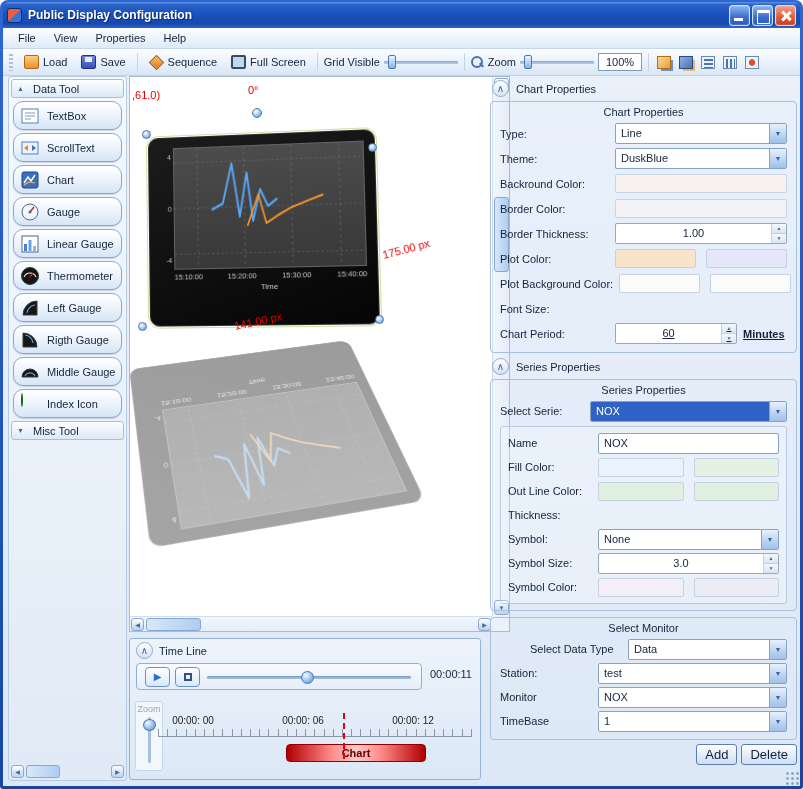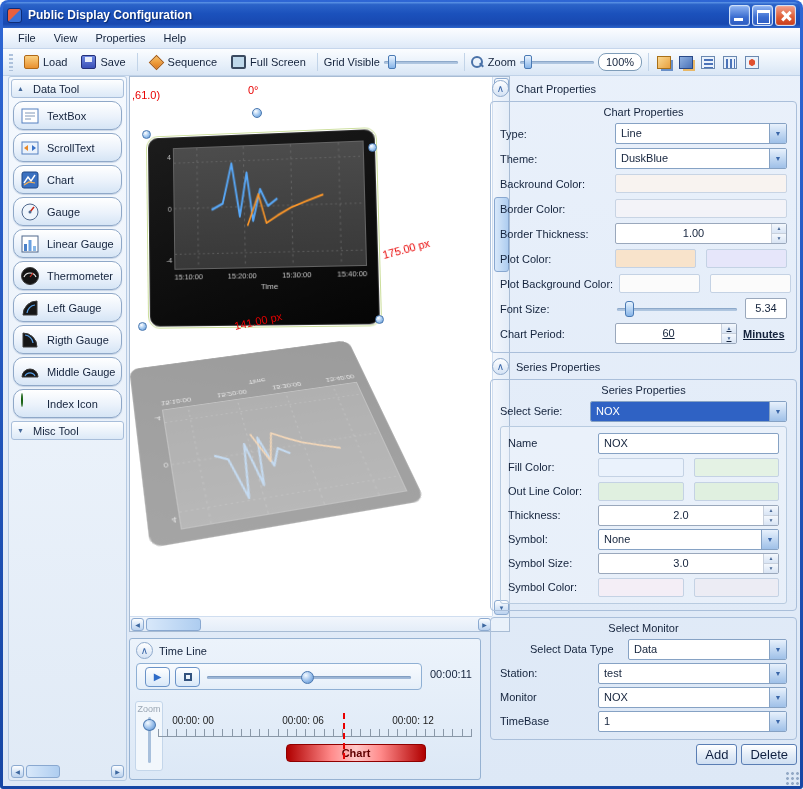--- a/index.html
+++ b/index.html
@@ -48,21 +48,21 @@
   .i-seq { width:11px; height:11px; transform:rotate(45deg); margin:0 2px;
     background:linear-gradient(135deg,#FAC060,#E07818); border:1px solid #A85A10; }
   .i-fullscreen { background:#BFD8EA; border:2px solid #3A4A60; border-radius:2px; }
   .i-mag { width:13px; height:13px; position:relative; }
   .i-mag::before { content:""; position:absolute; left:0; top:0; width:8px; height:8px; border:2px solid #4A72A8; border-radius:50%; }
   .i-mag::after { content:""; position:absolute; left:8px; top:8px; width:5px; height:2px; background:#4A72A8; transform:rotate(45deg); }
   .tslider { position:relative; width:74px; height:16px; }
   .tslider .groove { position:absolute; left:0; right:0; top:7px; height:3px; background:#AFC6E0; border-radius:2px; box-shadow:inset 0 1px 1px #8AA6C8; }
   .tslider .thumb { position:absolute; top:1px; width:8px; height:14px; border-radius:2px;
     background:linear-gradient(180deg,#EAF4FF,#86B4E8); border:1px solid #4A7AB4; }
-  .zoombox { border:1px solid #7F9DB9; background:#fff; padding:2px 7px 2px; border-radius:8px; }
+  .zoombox { border:1px solid #7F9DB9; background:#fff; padding:2px 7px 2px; border-radius:0; }
   .arr-icon { width:14px; height:13px; position:relative; display:inline-block; margin:0 2px; }
   .ai-a { background:linear-gradient(135deg,#FAD890,#E8A040); border:1px solid #A87018; box-shadow:3px 3px 0 -1px #6A90C8; }
   .ai-b { background:linear-gradient(135deg,#8FB0E0,#4A72B8); border:1px solid #2A4A88; box-shadow:3px 3px 0 -1px #E8B868; }
   .ai-lines { border:1px solid #6A88B0; background:
     repeating-linear-gradient(180deg,#4A72B8 0 2px,transparent 2px 4px) 2px 2px/9px 9px no-repeat,#EAF2FC; }
   .ai-lines-v { border:1px solid #6A88B0; background:
     repeating-linear-gradient(90deg,#4A72B8 0 2px,transparent 2px 4px) 2px 2px/9px 9px no-repeat,#EAF2FC; }
   .ai-pin { border:1px solid #6A88B0; background:radial-gradient(circle at 50% 50%,#E05030 0 3px,#EAF2FC 3.5px); }
 
   
@@ -540,27 +540,20 @@
         </div>
         <div class="prow">
           <span class="plbl">Plot Background Color:</span>
           <span class="ctl swpair">
             <span class="sw" style="background: rgb(251, 251, 251);"></span>
             <span class="sw" style="background: rgb(251, 251, 251);"></span>
           </span>
         </div>
         <div class="prow">
           <span class="plbl">Font Size:</span>
-          <span class="ctl" style="display:flex; gap:6px; align-items:center;">
-            <span class="hslider">
-              <span class="groove"></span>
-                <span class="sl-thumb" style="left:10px"></span>
-            </span>
-            <span class="valbox">5.34</span>
-          </span>
         </div>
         <div class="prow">
           <span class="plbl">Chart Period:</span>
           <span class="ctl" style="display:flex; gap:6px; align-items:center;text-decoration:underline;">
             <span class="spin" style="flex:1">
               <span class="spin-val">60</span>
               <span class="spin-arrows">
                   <i>▲</i>
                   <i>▼</i>
                 </span>
@@ -602,27 +595,20 @@
           </div>
           <div class="srow">
             <span class="plbl">Out Line Color:</span>
             <span class="ctl swpair">
               <span class="sw" style="background: rgb(224, 240, 224);"></span>
               <span class="sw" style="background: rgb(224, 240, 224);"></span>
             </span>
           </div>
           <div class="srow">
             <span class="plbl">Thickness:</span>
-            <span class="ctl spin">
-              <span class="spin-val">2.0</span>
-              <span class="spin-arrows">
-                  <i>▲</i>
-                  <i>▼</i>
-                </span>
-            </span>
           </div>
           <div class="srow">
             <span class="plbl">Symbol:</span>
             <span class="ctl combo">
               <span class="combo-val">None</span>
               <span class="combo-btn">
                   <i>▼</i>
                 </span>
             </span>
           </div>

